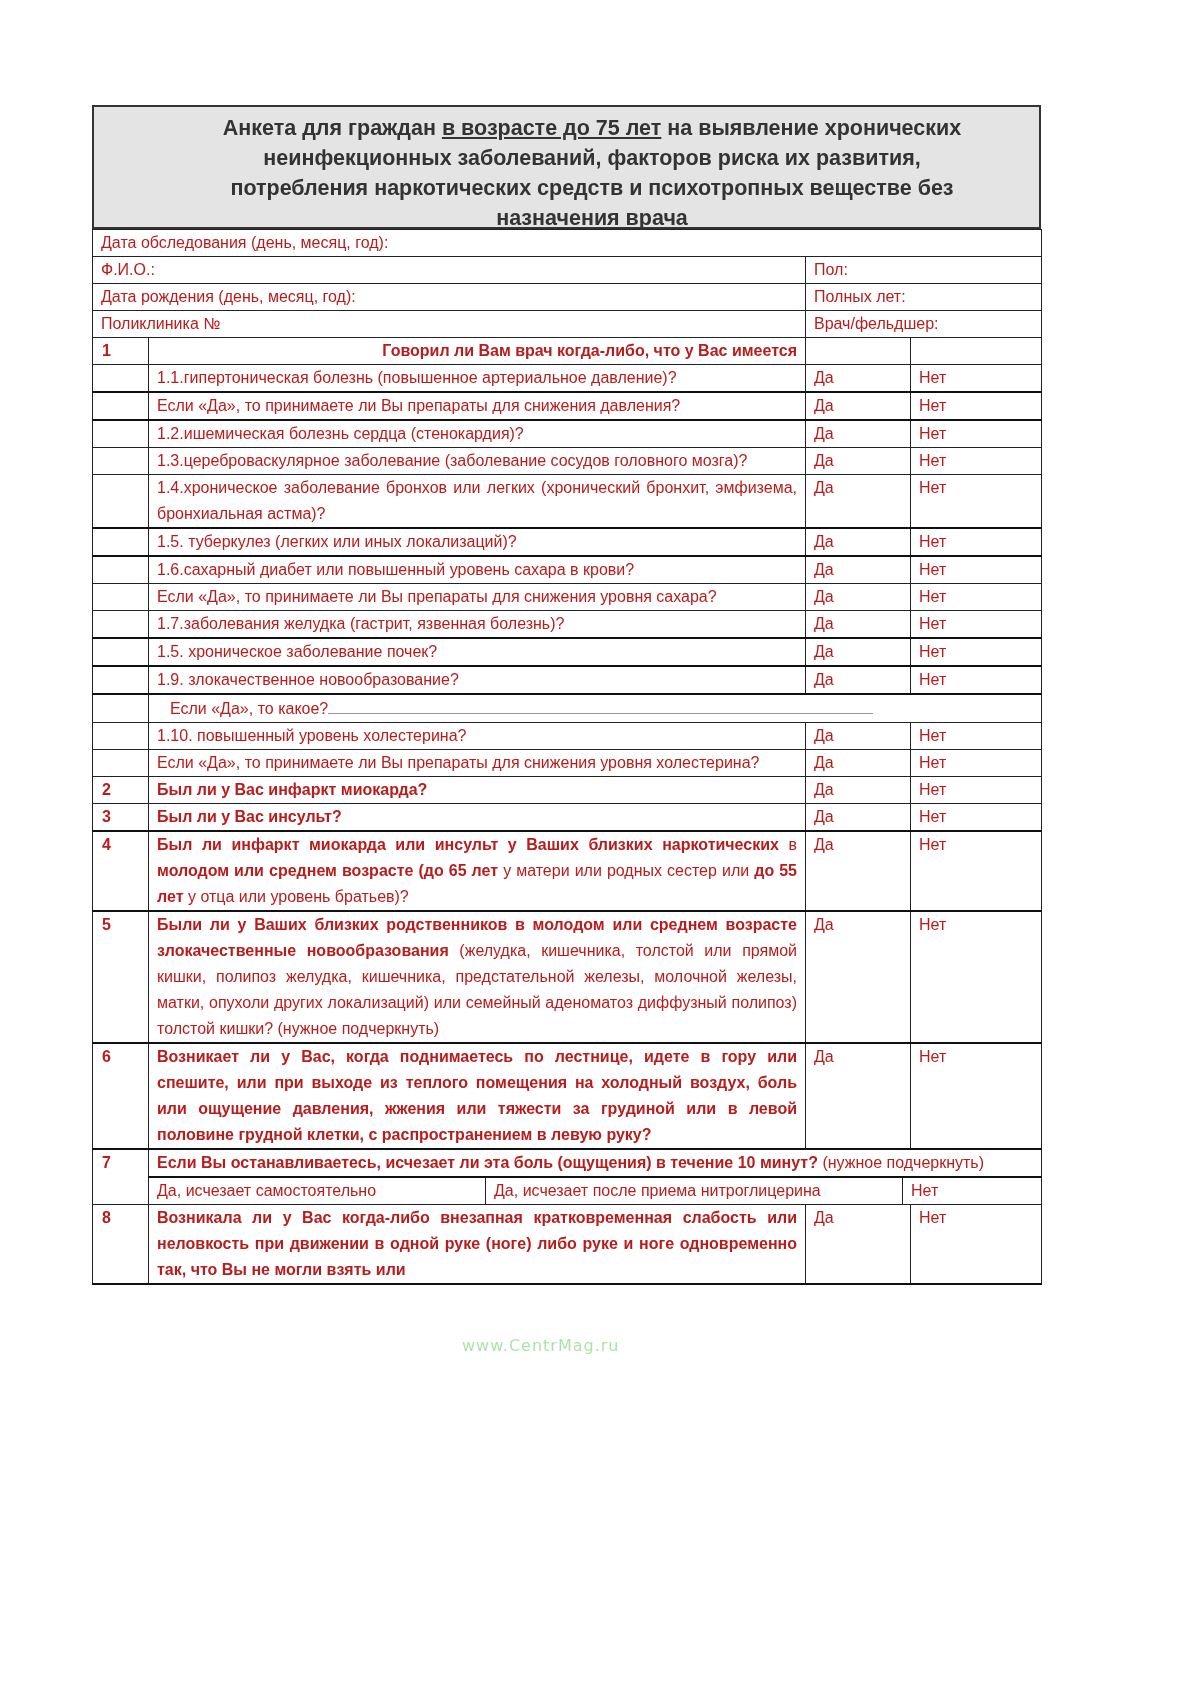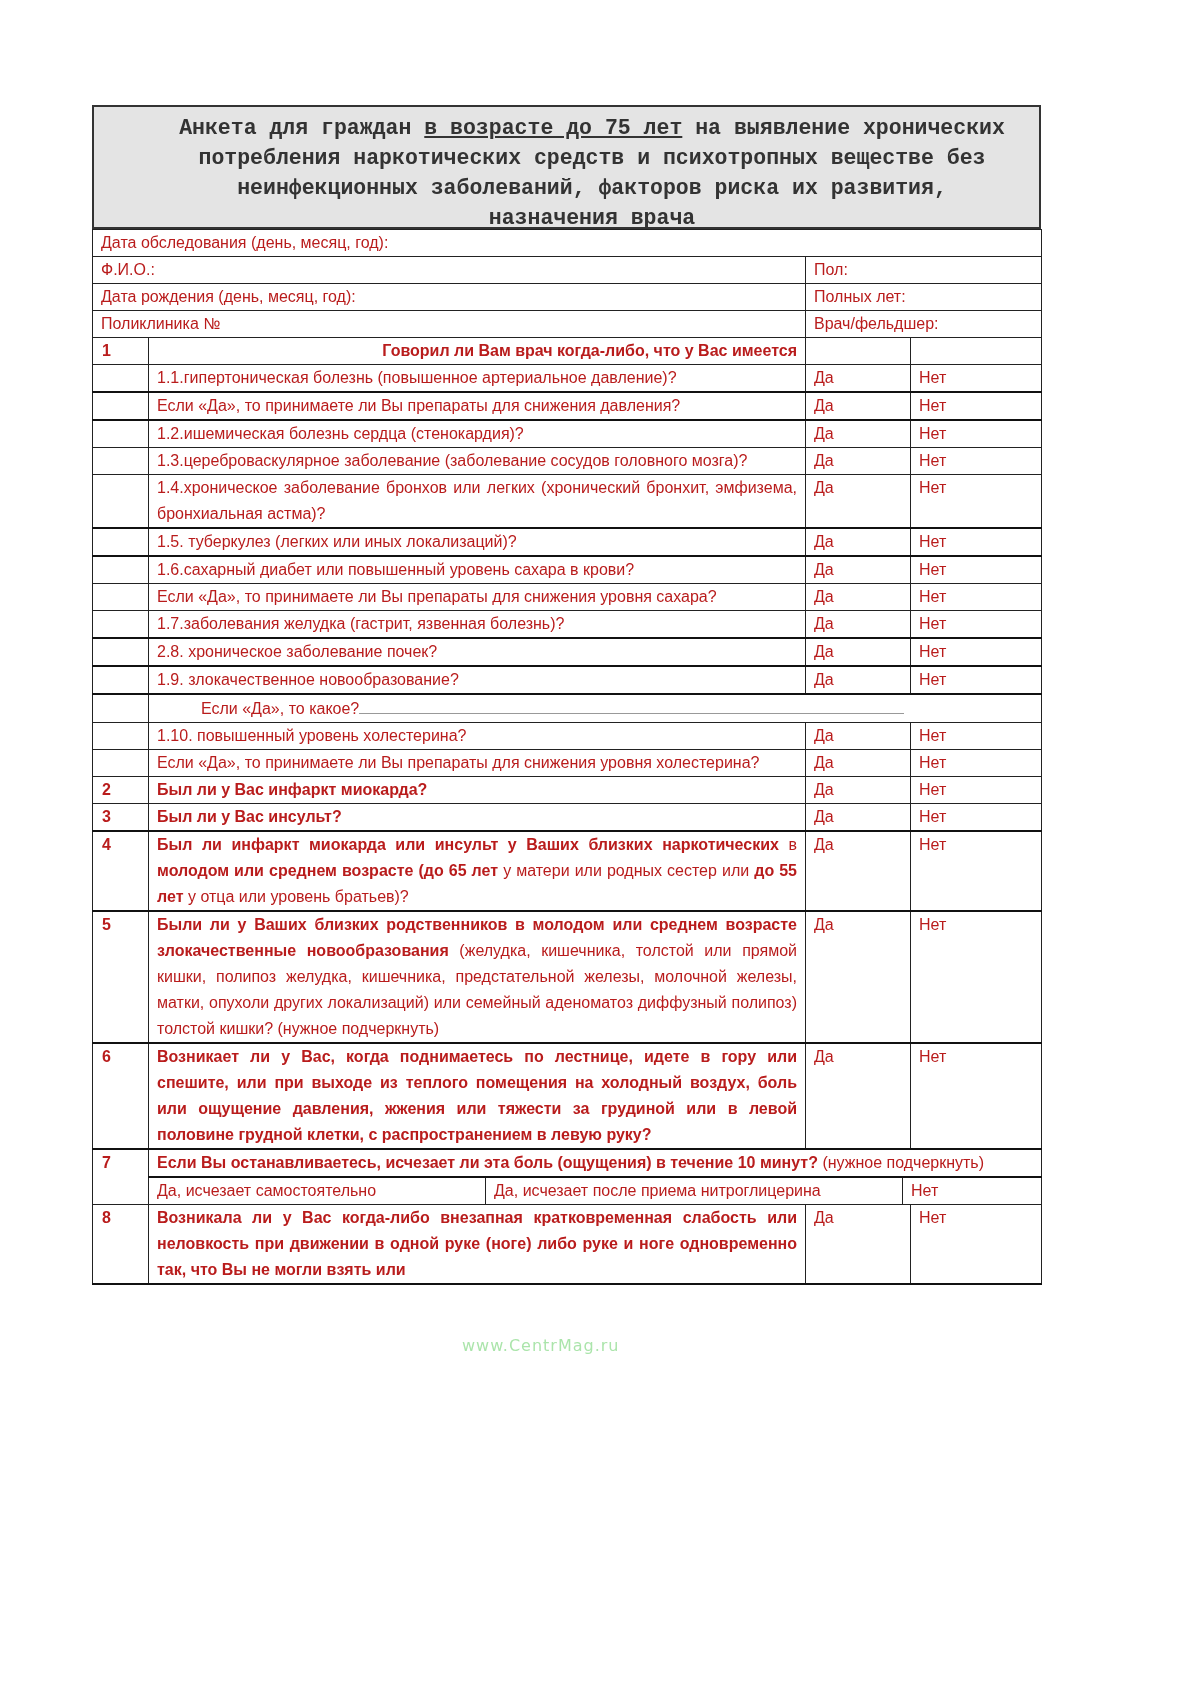--- a/index.html
+++ b/index.html
@@ -1,45 +1,45 @@
 <!DOCTYPE html>
 <html><head>
   <meta charset="utf-8">
   <style>
     html, body { margin: 0; padding: 0; background: #ffffff; }
     body { width: 1200px; height: 1697px; position: relative; overflow: hidden; font-family: "Liberation Sans", "DejaVu Sans", sans-serif; color: #222; }
     .page { position: absolute; left: 92px; top: 105px; width: 949px; }
     .title-box { border: 2px solid #333; background: #e4e4e4; height: 124px; box-sizing: border-box; padding-top: 6px; text-align: center; font-weight: bold; font-size: 21.5px; line-height: 30px; color: #333; }
-    .title-box .line { display: block; padding-left: 60px; padding-right: 9px; font-family: Liberation Mono, monospace; }
+    .title-box .line { display: block; padding-left: 60px; padding-right: 9px; }
     .title-box u { text-decoration: underline; }
     table { border-collapse: collapse; width: 949px; table-layout: fixed; font-size: 16px; color: #b91c1c; }
     td { border: 1px solid #222; padding: 0 8px; vertical-align: top; line-height: 26px; }
     td.num { width: 39px; font-weight: bold; padding-left: 9px; }
     td.q { width: 641px; text-align: justify; margin-left: 40px; }
     .b { font-weight: bold; text-align: right; }
     .thick-top td { border-top: 2.5px solid #111; }
     .info td { line-height: 26px; }
     .fill-line { display: inline-block; width: 545px; border-bottom: 1px solid #999; height: 18px; vertical-align: baseline; }
-    .indent { padding-left: 52px; }
+    .indent { padding-left: 21px; }
     .sub7 { padding: 0; }
     .sub7 table { width: 100%; }
     .sub7 td { border: none; }
     .sub7 .c1 { width: 320px; border-right: 1.5px solid #222; padding-left: 8px; }
     .sub7 .c2 { width: 400px; border-right: 1px solid #222; padding-left: 8px; }
     .sub7 .c3 { padding-left: 8px; }
     .watermark { position: absolute; left: 462px; top: 1336px; font-size: 16px; color: #8fdc8f; opacity: 0.75; font-family: "DejaVu Sans", sans-serif; letter-spacing: 1px; }
   </style>
 </head>
 <body>
 
 <div class="page">
   <div class="title-box">
     <span class="line"><span>Анкета для граждан </span><u>в возрасте до 75 лет</u><span> на выявление хронических</span></span>
+    <span class="line">неинфекционных заболеваний, факторов риска их развития,</span>
     <span class="line">потребления наркотических средств и психотропных веществе без</span>
-    <span class="line">неинфекционных заболеваний, факторов риска их развития,</span>
     <span class="line">назначения врача</span>
   </div>
 
   <table>
     <colgroup>
         <col style="width:56px">
         <col style="width:657px">
         <col style="width:105px">
         <col style="width:131px">
       </colgroup>
@@ -115,21 +115,21 @@
       <td>Нет</td>
     </tr>
     <tr>
       <td></td>
       <td class="q">1.7.заболевания желудка  (гастрит, язвенная болезнь)?</td>
       <td>Да</td>
       <td>Нет</td>
     </tr>
     <tr class="thick-top">
       <td></td>
-      <td class="q">2.8. хроническое заболевание почек?</td>
+      <td class="q">1.5. хроническое заболевание почек?</td>
       <td>Да</td>
       <td>Нет</td>
     </tr>
     <tr class="thick-top">
       <td></td>
       <td class="q">1.9. злокачественное новообразование?</td>
       <td>Да</td>
       <td>Нет</td>
     </tr>
     <tr class="thick-top">

